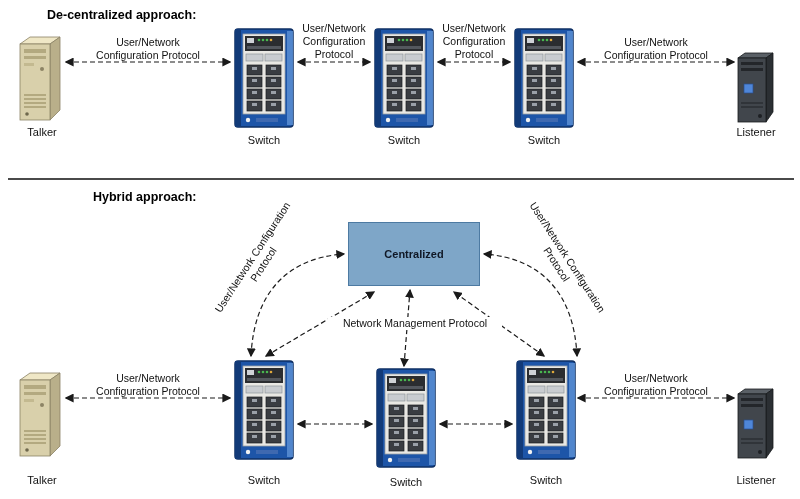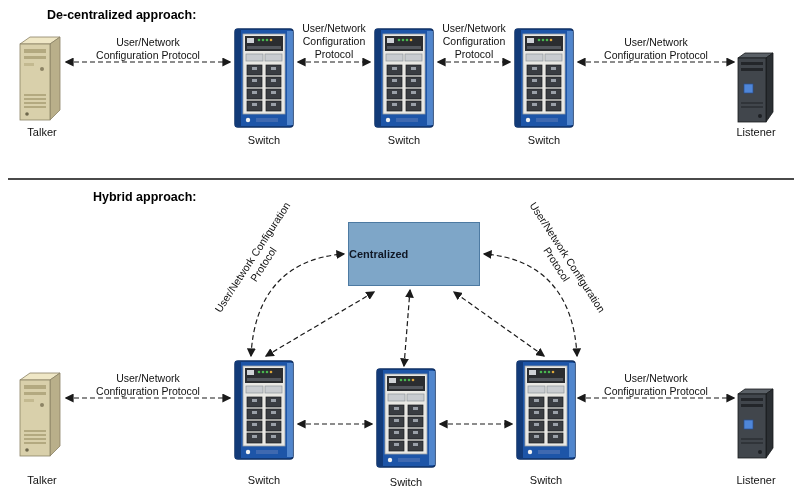--- a/index.html
+++ b/index.html
@@ -9,21 +9,21 @@
   }
   .layer{position:absolute;left:0;top:0;}
   .lbl{position:absolute;font-size:10.5px;line-height:1.22;text-align:center;color:#111;}
   .title{position:absolute;font-size:12.5px;font-weight:bold;color:#000;padding-left:27px;}
   .devlbl{position:absolute;font-size:11px;text-align:center;color:#111;}
   .divider{position:absolute;left:8px;top:178px;width:786px;height:2px;background:#4a4a4a;}
   .cnc{
     position:absolute;left:348px;top:222px;width:132px;height:64px;
     background:var(--cnc-fill,#7ea6c8);border:1px solid var(--cnc-border,#4d7aa2);
     box-sizing:border-box;display:flex;flex-direction:column;justify-content:center;
-    font-size:11px;font-weight:bold;text-align:left;color:#101826;line-height:1.3;
+    font-size:11px;font-weight:bold;text-align:center;color:#101826;line-height:1.3;
   }
   .rot{transform-origin:center center;}
   .nmp{background:#ffffff;padding:0 2px;}
 </style>
 </head>
 <body>
 
 <div class="canvas">
 
   <svg class="layer" width="800" height="499" viewBox="0 0 800 499">
@@ -147,20 +147,21 @@
   <div class="devlbl" style="left:374px;top:134px;width:60px;">Switch</div>
   <div class="devlbl" style="left:514px;top:134px;width:60px;">Switch</div>
   <div class="devlbl" style="left:724px;top:126px;width:64px;">Listener</div>
 
   <div class="cnc">
     <div>Centralized</div>
   </div>
 
   <div class="lbl rot" style="left:190px;top:248px;width:136px;transform:rotate(-57deg);">User/Network Configuration Protocol</div>
   <div class="lbl rot" style="left:494px;top:248px;width:136px;transform:rotate(57deg);">User/Network Configuration Protocol</div>
+  <div class="lbl nmp" style="left:328px;top:317px;width:170px;">Network Management Protocol</div>
 
   <div class="lbl" style="left:84px;top:372px;width:128px;">User/Network Configuration Protocol</div>
   <div class="lbl" style="left:592px;top:372px;width:128px;">User/Network Configuration Protocol</div>
 
   <div class="devlbl" style="left:12px;top:474px;width:60px;">Talker</div>
   <div class="devlbl" style="left:234px;top:474px;width:60px;">Switch</div>
   <div class="devlbl" style="left:376px;top:476px;width:60px;">Switch</div>
   <div class="devlbl" style="left:516px;top:474px;width:60px;">Switch</div>
   <div class="devlbl" style="left:724px;top:474px;width:64px;">Listener</div>
 

